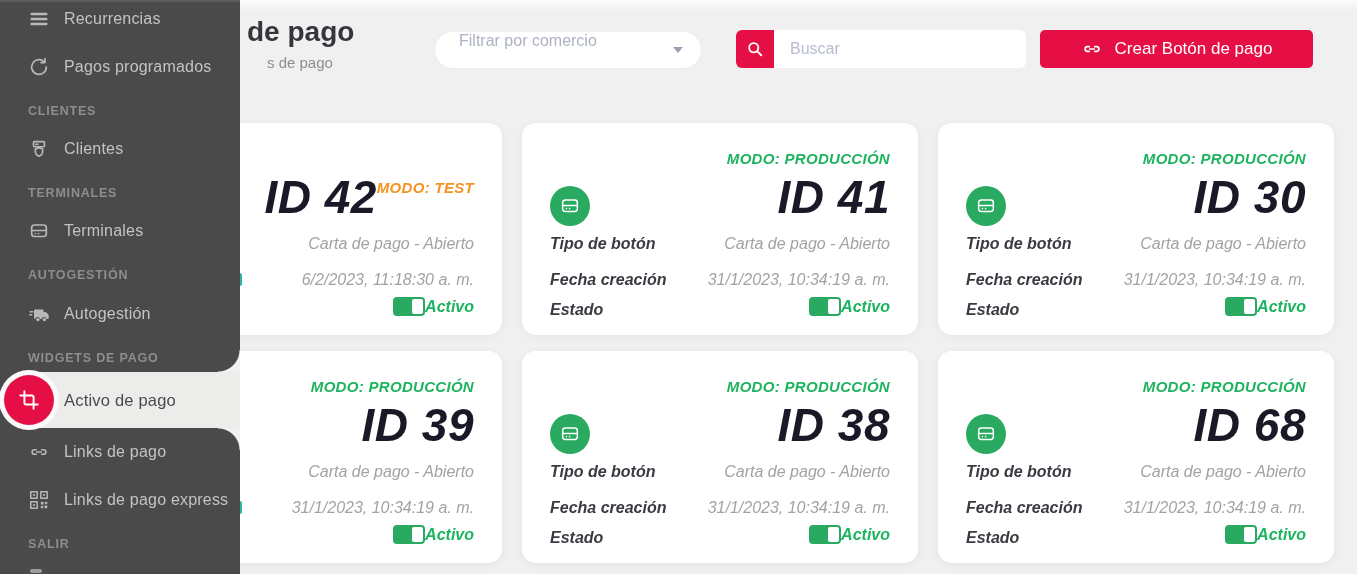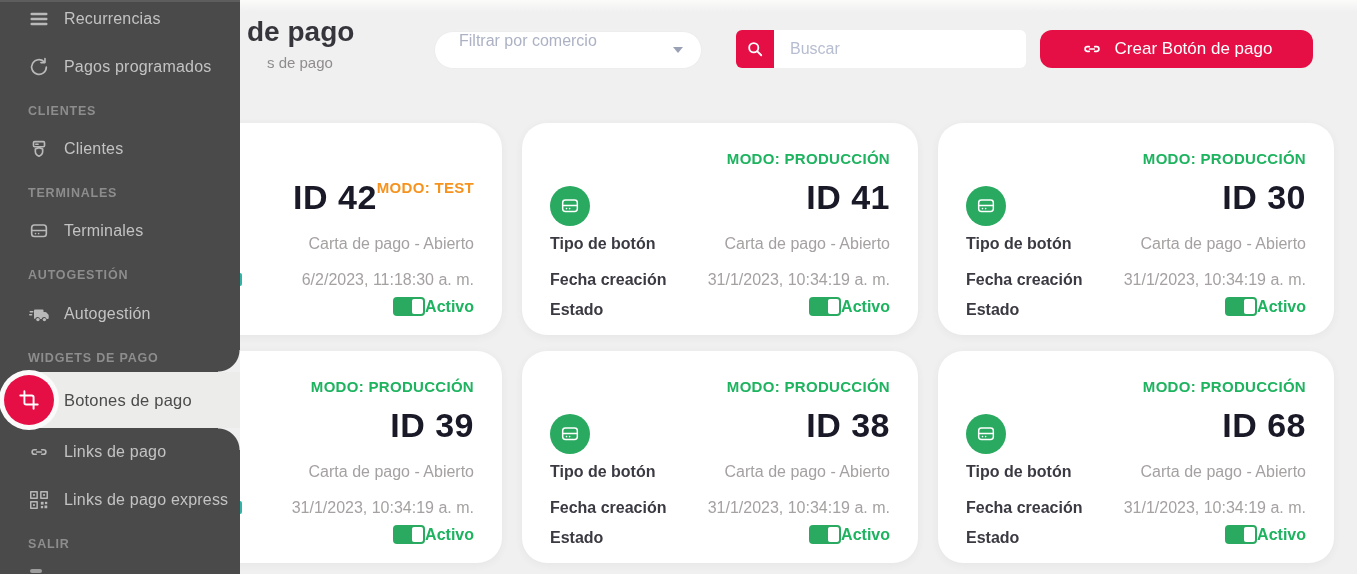--- a/index.html
+++ b/index.html
@@ -46,31 +46,31 @@
 
   .search-bar{position:absolute;left:736px;top:30px;height:38px;display:flex;}
   .search-btn{width:38px;height:38px;background:#e60f45;border-radius:6px 0 0 6px;
     display:flex;align-items:center;justify-content:center;cursor:pointer;}
   .search-input{width:236px;height:38px;border:none;outline:none;background:#fff;
     border-radius:0 6px 6px 0;padding:0 0 0 16px;font-size:16px;color:#555;
     font-family:"Liberation Sans","DejaVu Sans",sans-serif;}
   .search-input::placeholder{color:#b7bdd1;}
 
   .create-btn{position:absolute;left:1040px;top:30px;width:273px;height:38px;background:#e60f45;
-    border:none;border-radius:12px;color:#fff;font-size:17px;cursor:pointer;
+    border:none;border-radius:5px;color:#fff;font-size:17px;cursor:pointer;
     display:flex;align-items:center;justify-content:center;gap:12px;
     font-family:"Liberation Sans","DejaVu Sans",sans-serif;}
 
   
-  .card{position:absolute;width:396px;height:212px;background:#fff;border-radius:25px;
-    box-shadow:0 2px 8px rgba(60,60,60,.06);}
+  .card{position:absolute;width:396px;height:212px;background:#fff;border-radius:14px;
+    box-shadow:0 2px 8px rgba(60,60,60,.06);font-style:italic;}
   .mode-top{position:absolute;top:27px;right:28px;font-size:15px;font-weight:700;
     color:#1db35f;letter-spacing:.3px;white-space:nowrap;}
   .id-row{position:absolute;top:55px;right:28px;display:flex;align-items:flex-start;justify-content:flex-end;}
-  .id-text{font-size:34px;line-height:38px;font-weight:700;color:#191927;letter-spacing:.5px;white-space:nowrap;}
+  .id-text{font-size:46px;line-height:38px;font-weight:700;color:#191927;letter-spacing:.5px;white-space:nowrap;}
   .mode-inline{font-size:15px;font-weight:700;color:#f6921e;letter-spacing:.3px;margin-top:1px;white-space:nowrap;}
   .card-icon{position:absolute;left:28px;top:63px;width:40px;height:40px;border-radius:50%;
     background:#29aa60;display:flex;align-items:center;justify-content:center;}
   .row-label{position:absolute;left:28px;font-size:16px;font-weight:700;color:#3a3a42;white-space:nowrap;}
   .row-value{position:absolute;right:28px;font-size:16px;color:#a5a1a1;white-space:nowrap;}
   .estado{position:absolute;right:28px;top:174px;display:flex;align-items:center;}
   .toggle{position:relative;width:32px;height:19px;background:#29aa60;border-radius:4px;cursor:pointer;}
   .toggle .knob{position:absolute;right:2px;top:2px;width:11px;height:15px;background:#fff;border-radius:2px;}
   .activo{font-size:16px;font-weight:700;color:#1db35f;white-space:nowrap;}
   .sliver{position:absolute;left:110px;top:150px;width:26px;height:13px;background:#2fb3a6;border-radius:2px;}
@@ -304,21 +304,21 @@
     <div class="side-active" style="top:372px">
       <div class="corner-top"></div>
       <div class="corner-bottom"></div>
       <div class="pill"></div>
       <div class="red-circle">
         <svg width="22" height="22" viewBox="0 0 24 24" fill="none" stroke="#ffffff" stroke-width="2.1" stroke-linecap="round" stroke-linejoin="round">
           <path d="M7 2.5v12.5a2 2 0 0 0 2 2h12.5"></path>
           <path d="M2.5 7h12.5a2 2 0 0 1 2 2v12.5"></path>
         </svg>
       </div>
-      <span class="a-label">Botones de pago</span>
+      <span class="a-label">Activo de pago</span>
     </div>
     <div class="side-item" style="top:481px">
       <span class="s-icon">
         <svg width="22" height="22" viewBox="0 0 24 24" fill="none" stroke="#b9b9b9" stroke-width="1.6" stroke-linecap="round" stroke-linejoin="round">
           <rect x="3" y="3" width="7" height="7"></rect>
           <rect x="14" y="3" width="7" height="7"></rect>
           <rect x="3" y="14" width="7" height="7"></rect>
           <rect x="5.5" y="5.5" width="2" height="2" fill="#b9b9b9" stroke="none"></rect>
           <rect x="16.5" y="5.5" width="2" height="2" fill="#b9b9b9" stroke="none"></rect>
           <rect x="5.5" y="16.5" width="2" height="2" fill="#b9b9b9" stroke="none"></rect>

